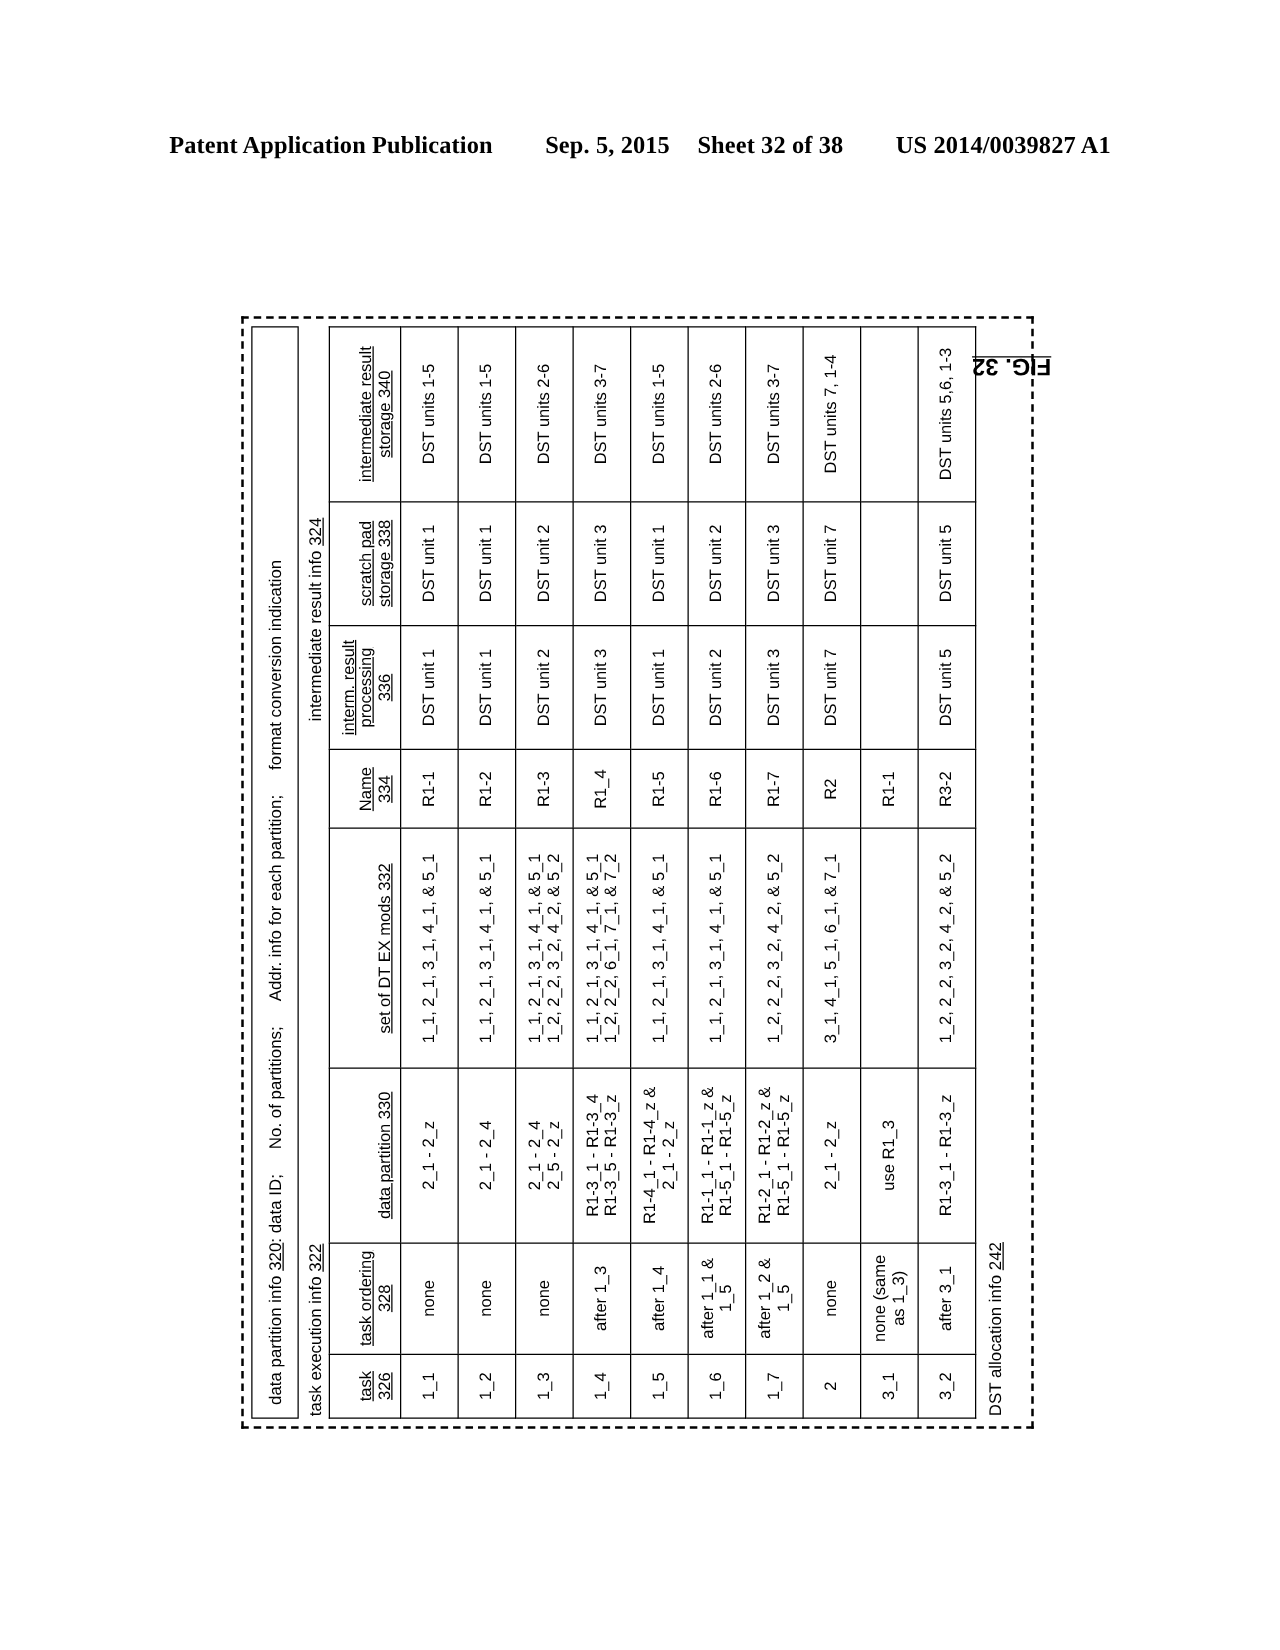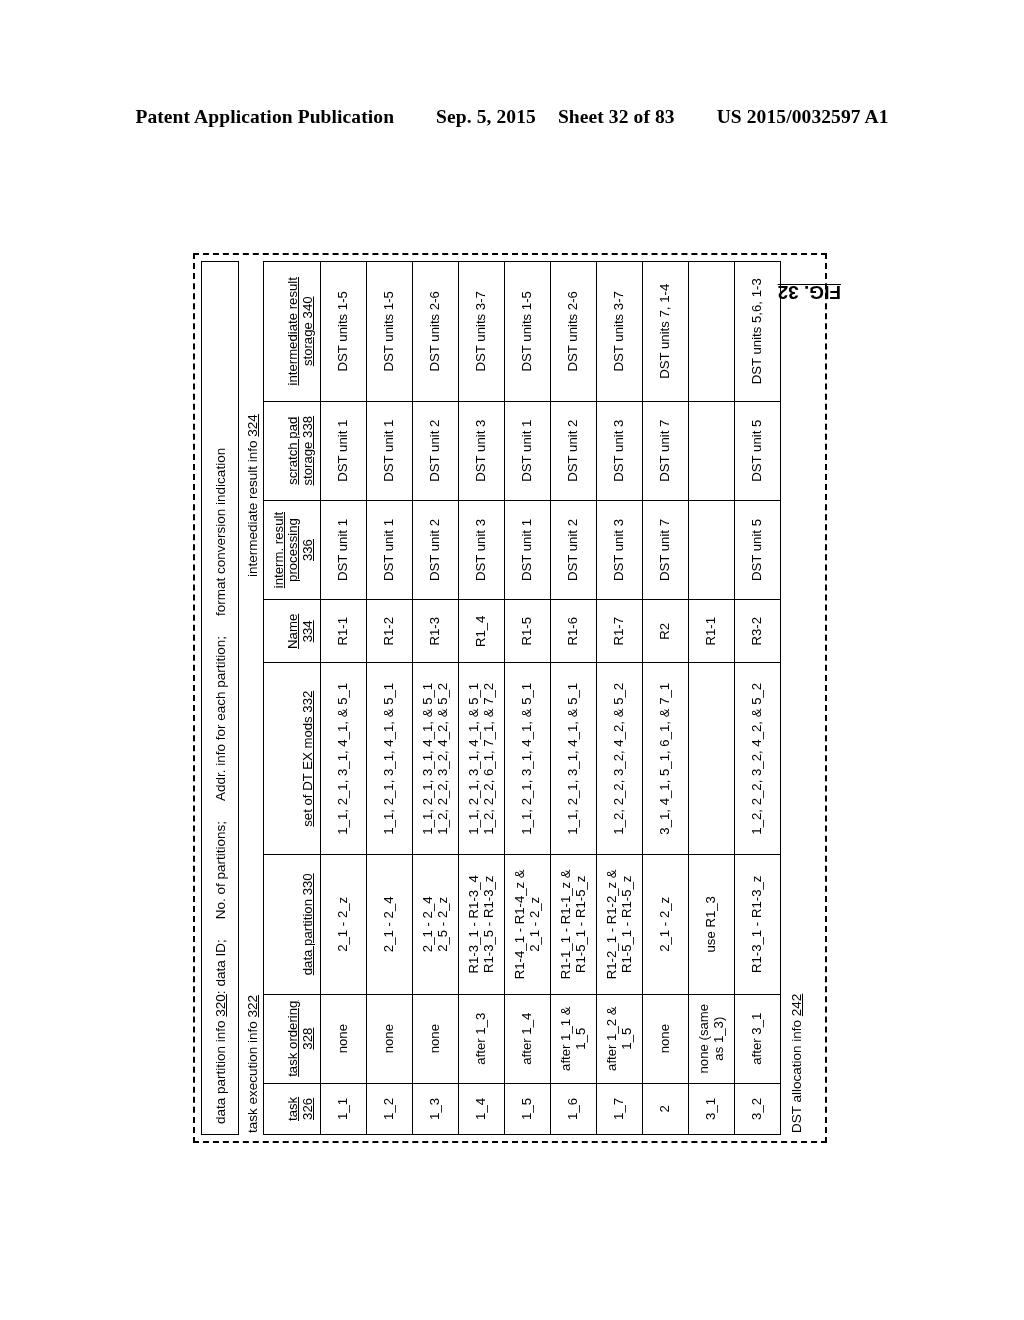--- a/index.html
+++ b/index.html
@@ -168,22 +168,22 @@
     text-decoration: underline;
     white-space: nowrap;
   }
 </style>
 </head>
 <body>
 
 <div class="page-header">
   <span class="hdr-pub">Patent Application Publication</span>
   <span class="hdr-date">Sep. 5, 2015</span>
-  <span class="hdr-sheet">Sheet 32 of 83</span>
-  <span class="hdr-num">US 2015/0032597 A1</span>
+  <span class="hdr-sheet">Sheet 32 of 38</span>
+  <span class="hdr-num">US 2014/0039827 A1</span>
 </div>
 
 <div class="figure-frame"></div>
 
 <div class="rot-stage">
   <div class="diagram">
 
     <div class="alloc-title">
       <span>DST allocation info</span>
       <span class="ref">242</span>

